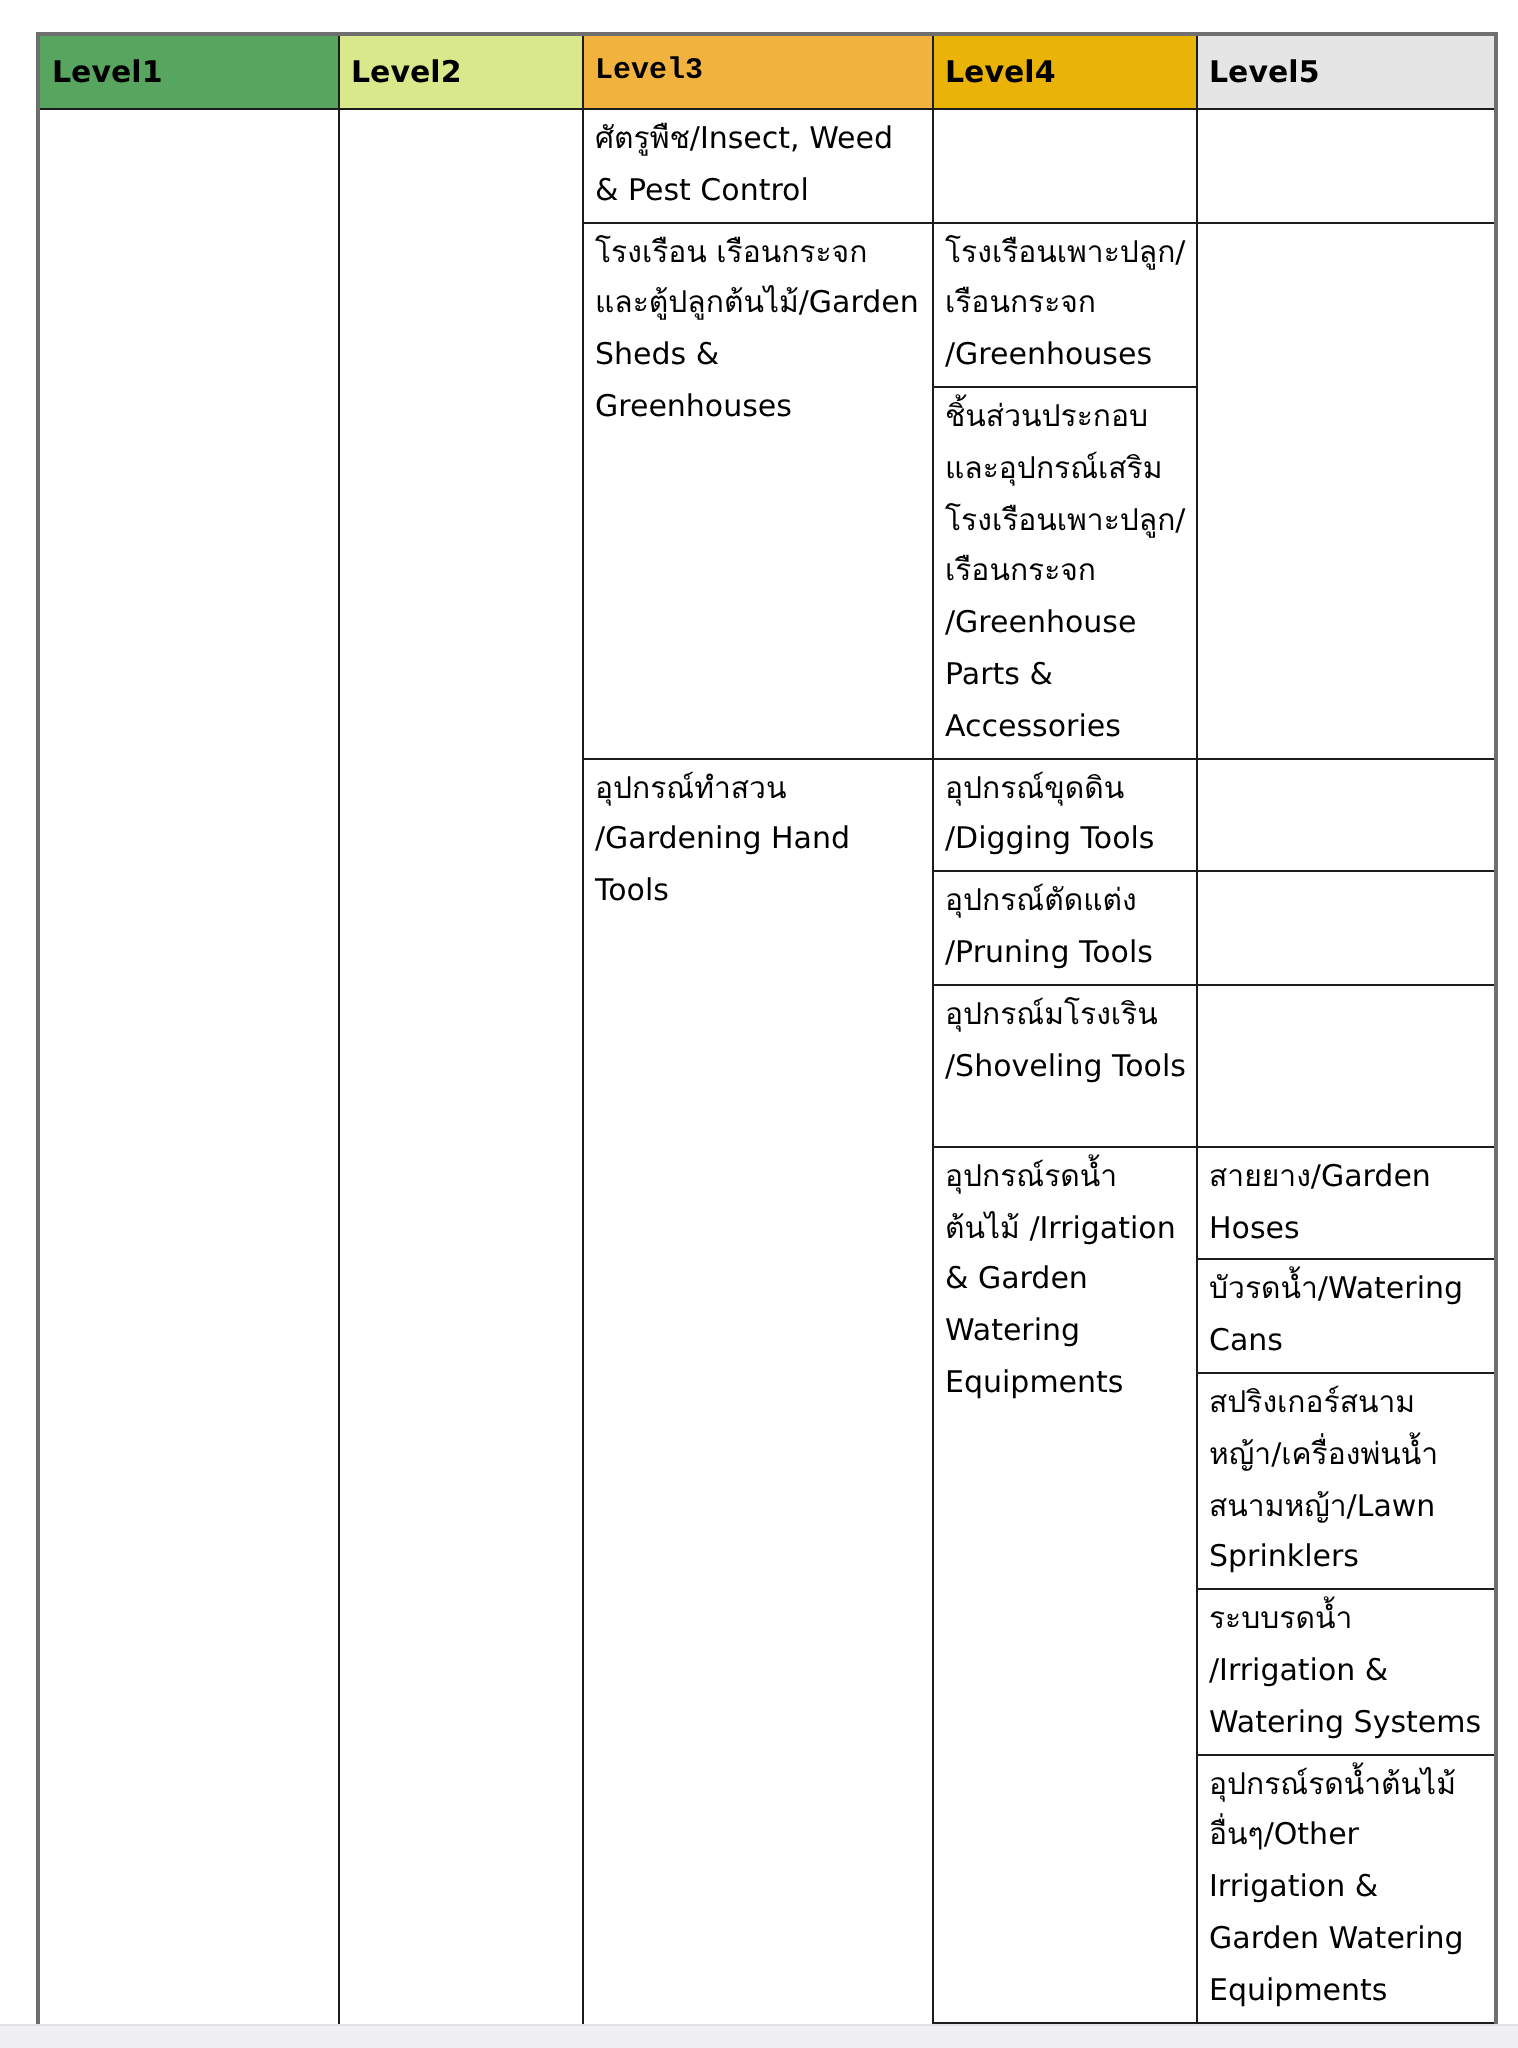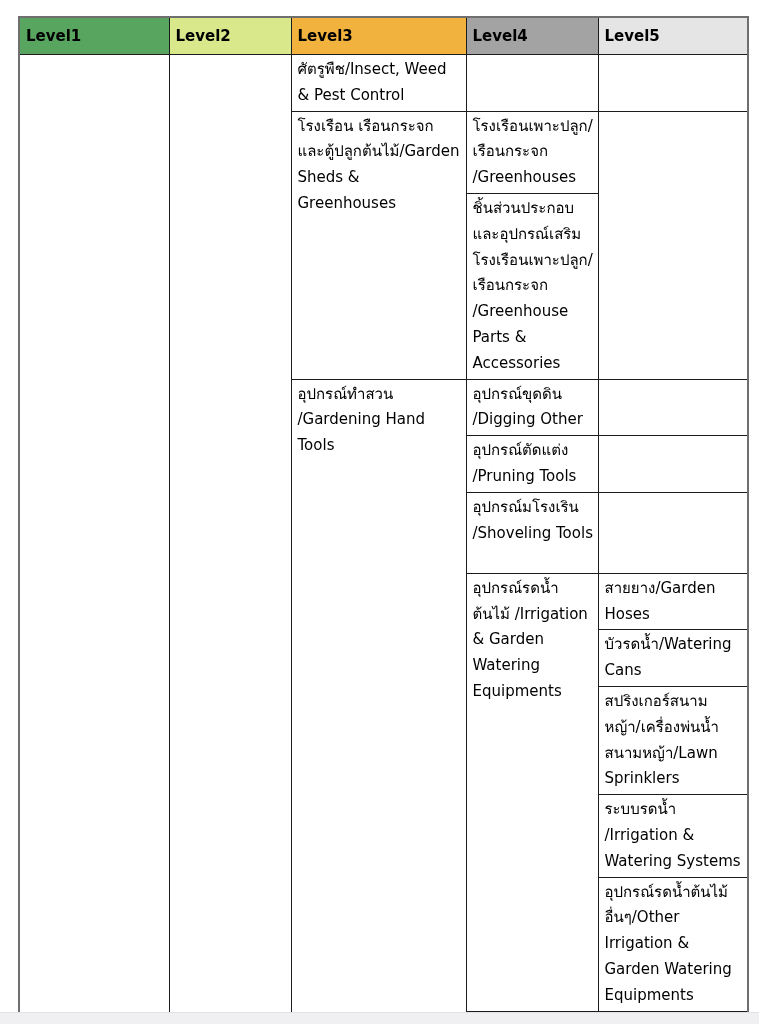--- a/index.html
+++ b/index.html
@@ -57,22 +57,22 @@
       <col style="width:150px">
       <col style="width:122px">
       <col style="width:175px">
       <col style="width:132px">
       <col style="width:150px">
     </colgroup>
     <thead>
       <tr>
         <th style="background-color: rgb(88, 165, 95);">Level1</th>
         <th style="background-color: rgb(217, 232, 138); margin-top: 40px;">Level2</th>
-        <th style="background-color: rgb(241, 179, 61);">Level3</th>
-        <th style="background-color: #a3a3a3;">Level4</th>
+        <th style="background-color: rgb(241, 179, 61); font-family: Liberation Mono, monospace;">Level3</th>
+        <th style="background-color: #eab308;">Level4</th>
         <th style="background-color: #e5e5e5;">Level5</th>
       </tr>
     </thead>
     <tbody>
       <tr style="height:48px;">
         <td rowspan="12"></td>
         <td rowspan="12"></td>
         <td>ศัตรูพืช/Insect, Weed &amp; Pest Control</td>
         <td></td>
         <td></td>
@@ -80,21 +80,21 @@
       <tr style="height:72px;">
         <td rowspan="2">โรงเรือน เรือนกระจก และตู้ปลูกต้นไม้/Garden Sheds &amp; Greenhouses</td>
         <td>โรงเรือนเพาะปลูก/เรือนกระจก /Greenhouses</td>
         <td rowspan="2"></td>
       </tr>
       <tr style="height:171px;">
         <td>ชิ้นส่วนประกอบและอุปกรณ์เสริมโรงเรือนเพาะปลูก/เรือนกระจก /Greenhouse Parts &amp; Accessories</td>
       </tr>
       <tr style="height:54px;">
         <td rowspan="9">อุปกรณ์ทำสวน /Gardening Hand Tools</td>
-        <td>อุปกรณ์ขุดดิน /Digging Other</td>
+        <td>อุปกรณ์ขุดดิน /Digging Tools</td>
         <td></td>
       </tr>
       <tr style="height:54px;">
         <td>อุปกรณ์ตัดแต่ง /Pruning Tools</td>
         <td></td>
       </tr>
       <tr style="height:81px;">
         <td>อุปกรณ์มโรงเริน /Shoveling Tools</td>
         <td></td>
       </tr>

